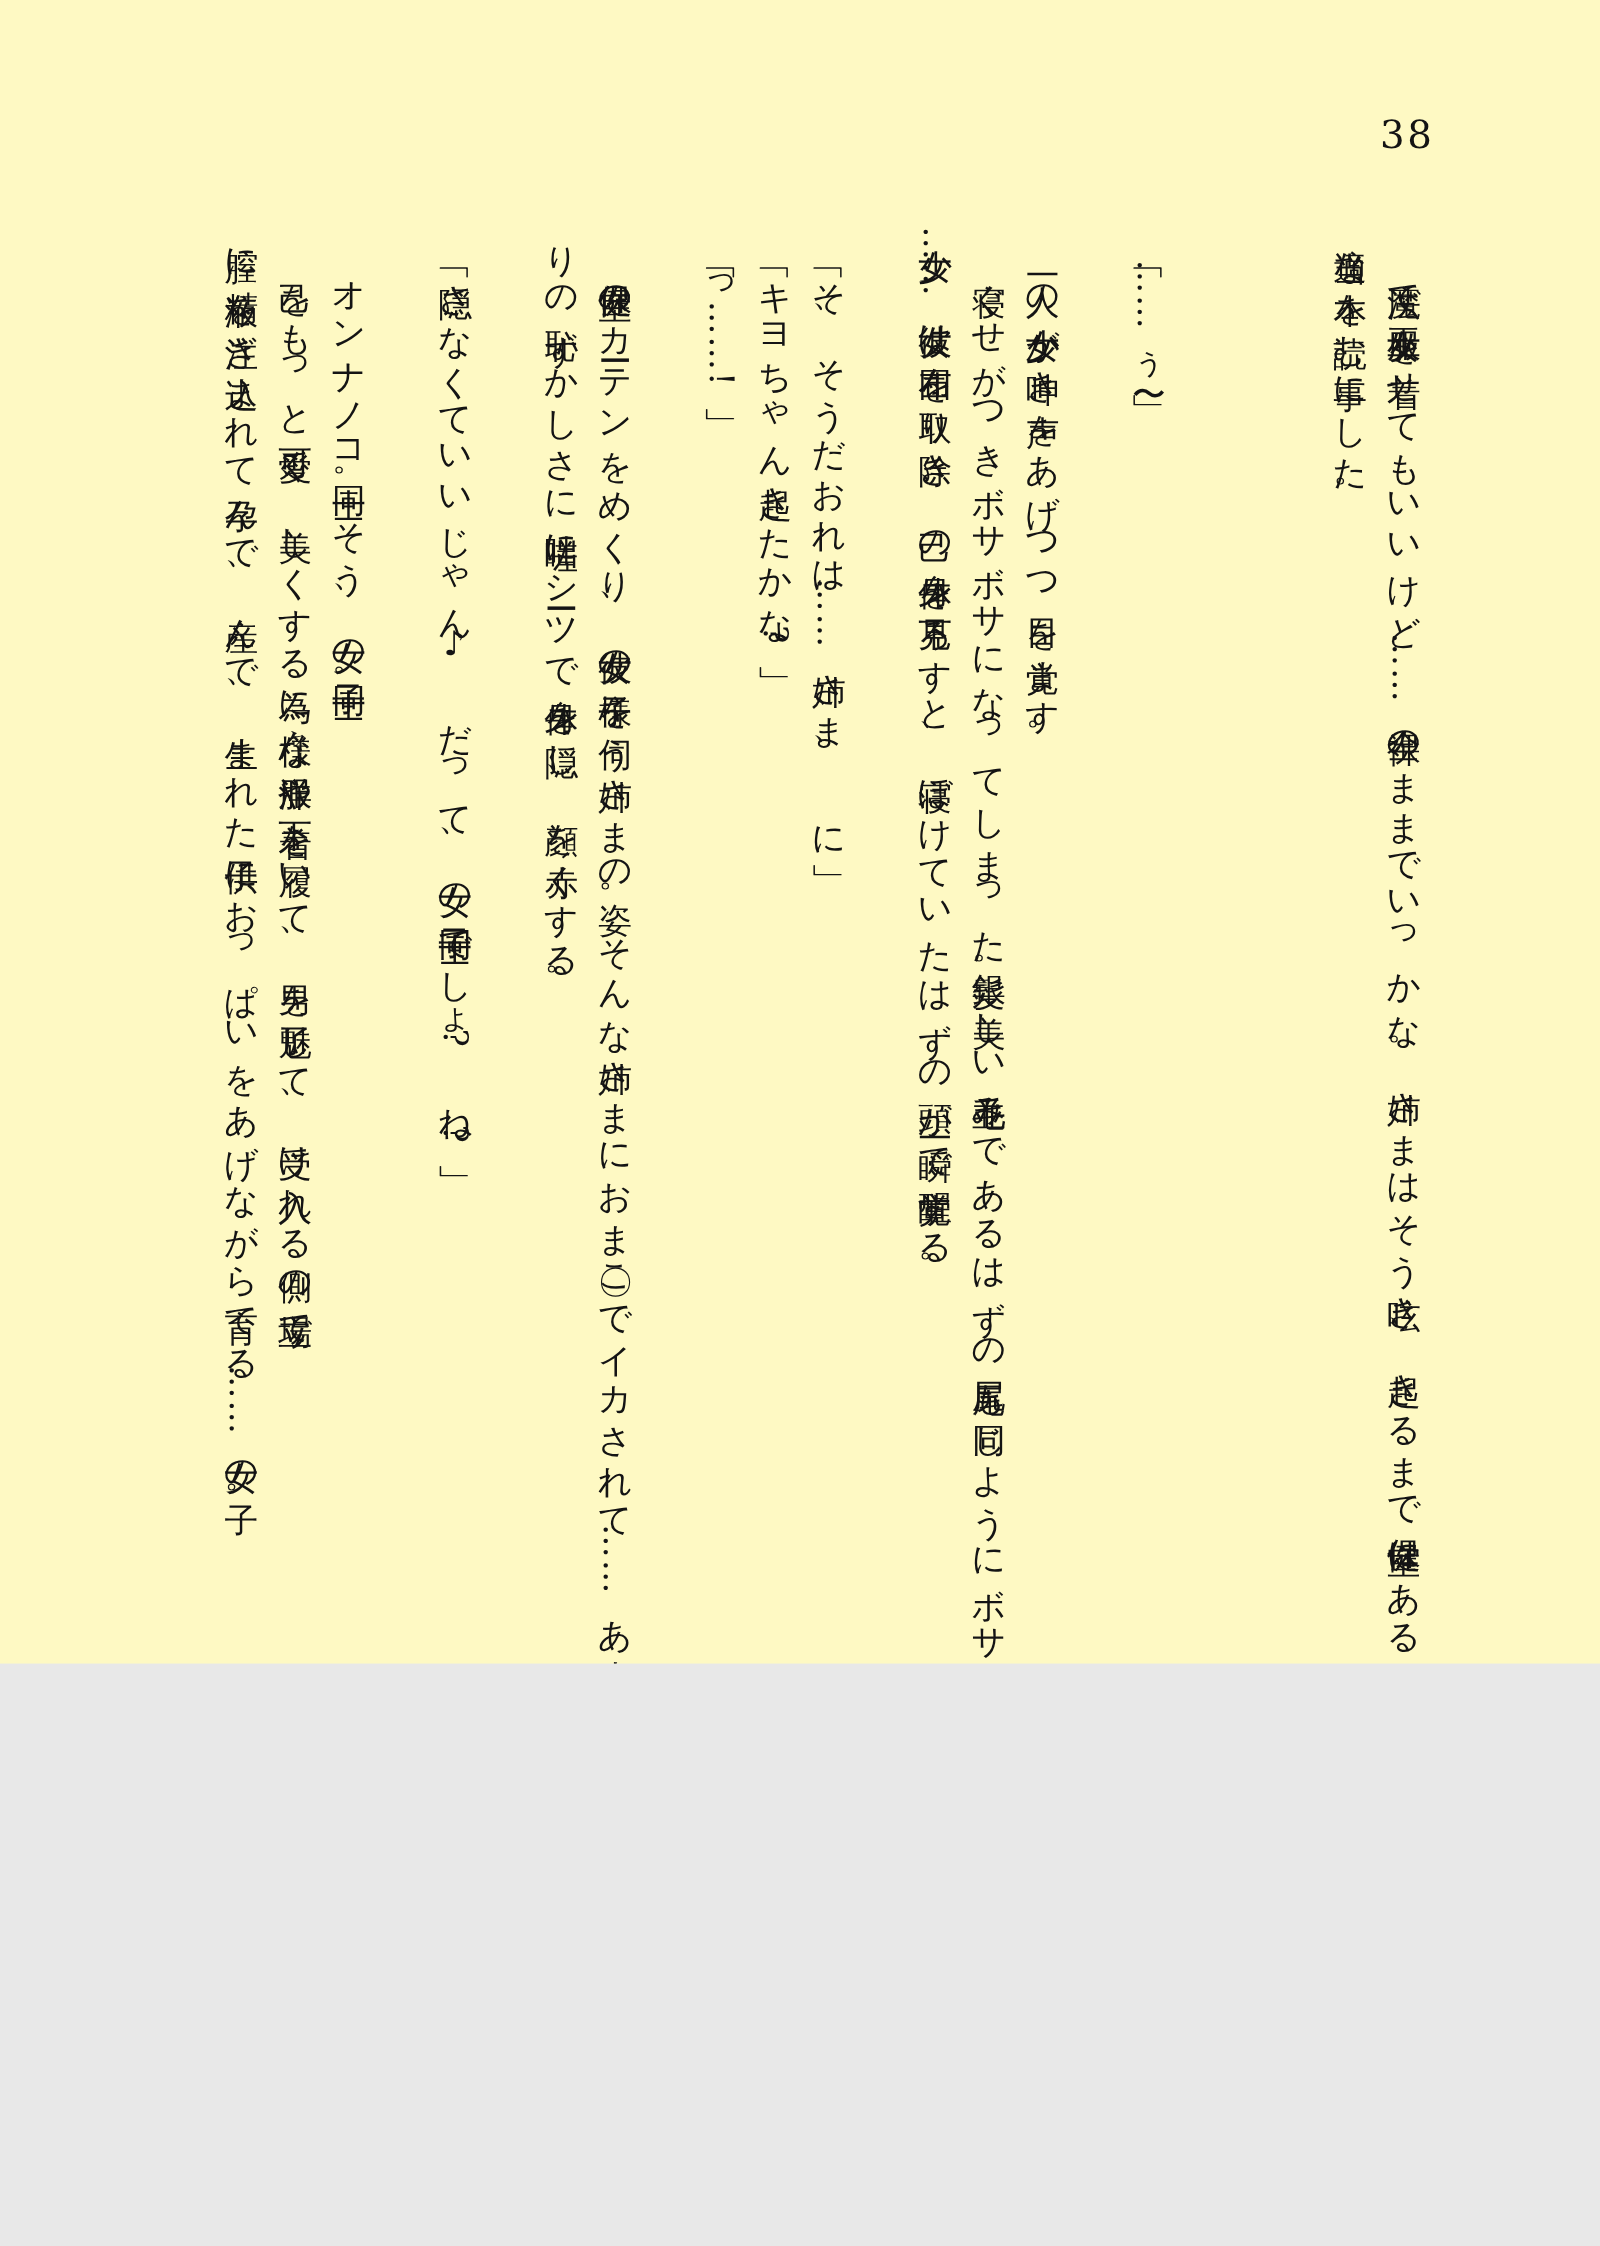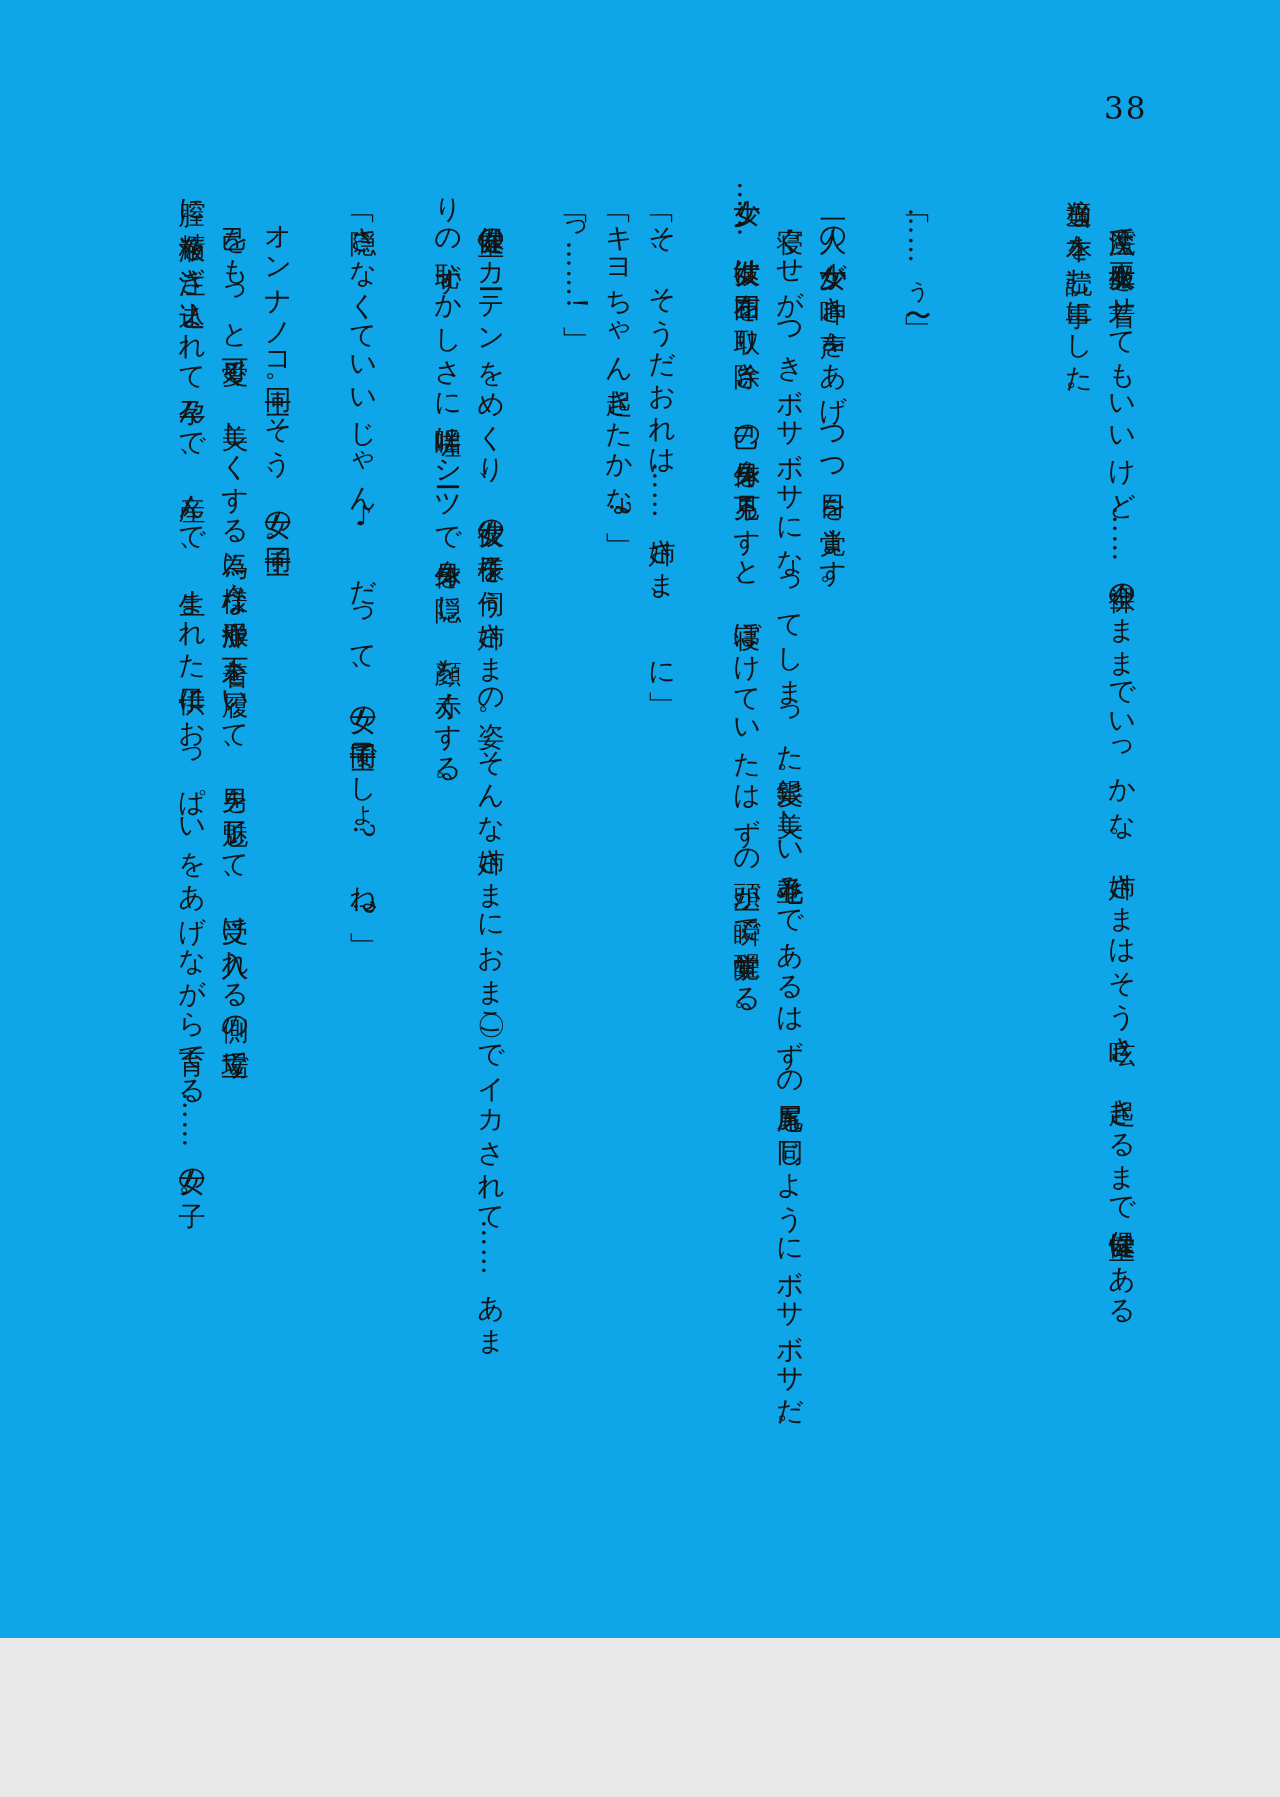--- a/index.html
+++ b/index.html
@@ -3,22 +3,22 @@
 <meta charset="utf-8">
 <style>
   html, body {
     margin: 0;
     padding: 0;
     background: #e8e8e8;
   }
   .page {
     position: relative;
     width: 1280px;
-    height: 1638px;
-    background: #0ea5e9;
+    height: 1331px;
+    background: #fef9c3;
     overflow: hidden;
     font-family: "DejaVu Serif", "Liberation Serif", serif;
     color: #141414;
   }
   .page-number {
     position: absolute;
     top: 90px;
     left: 1104px;
     font-size: 31px;
     letter-spacing: 2px;

